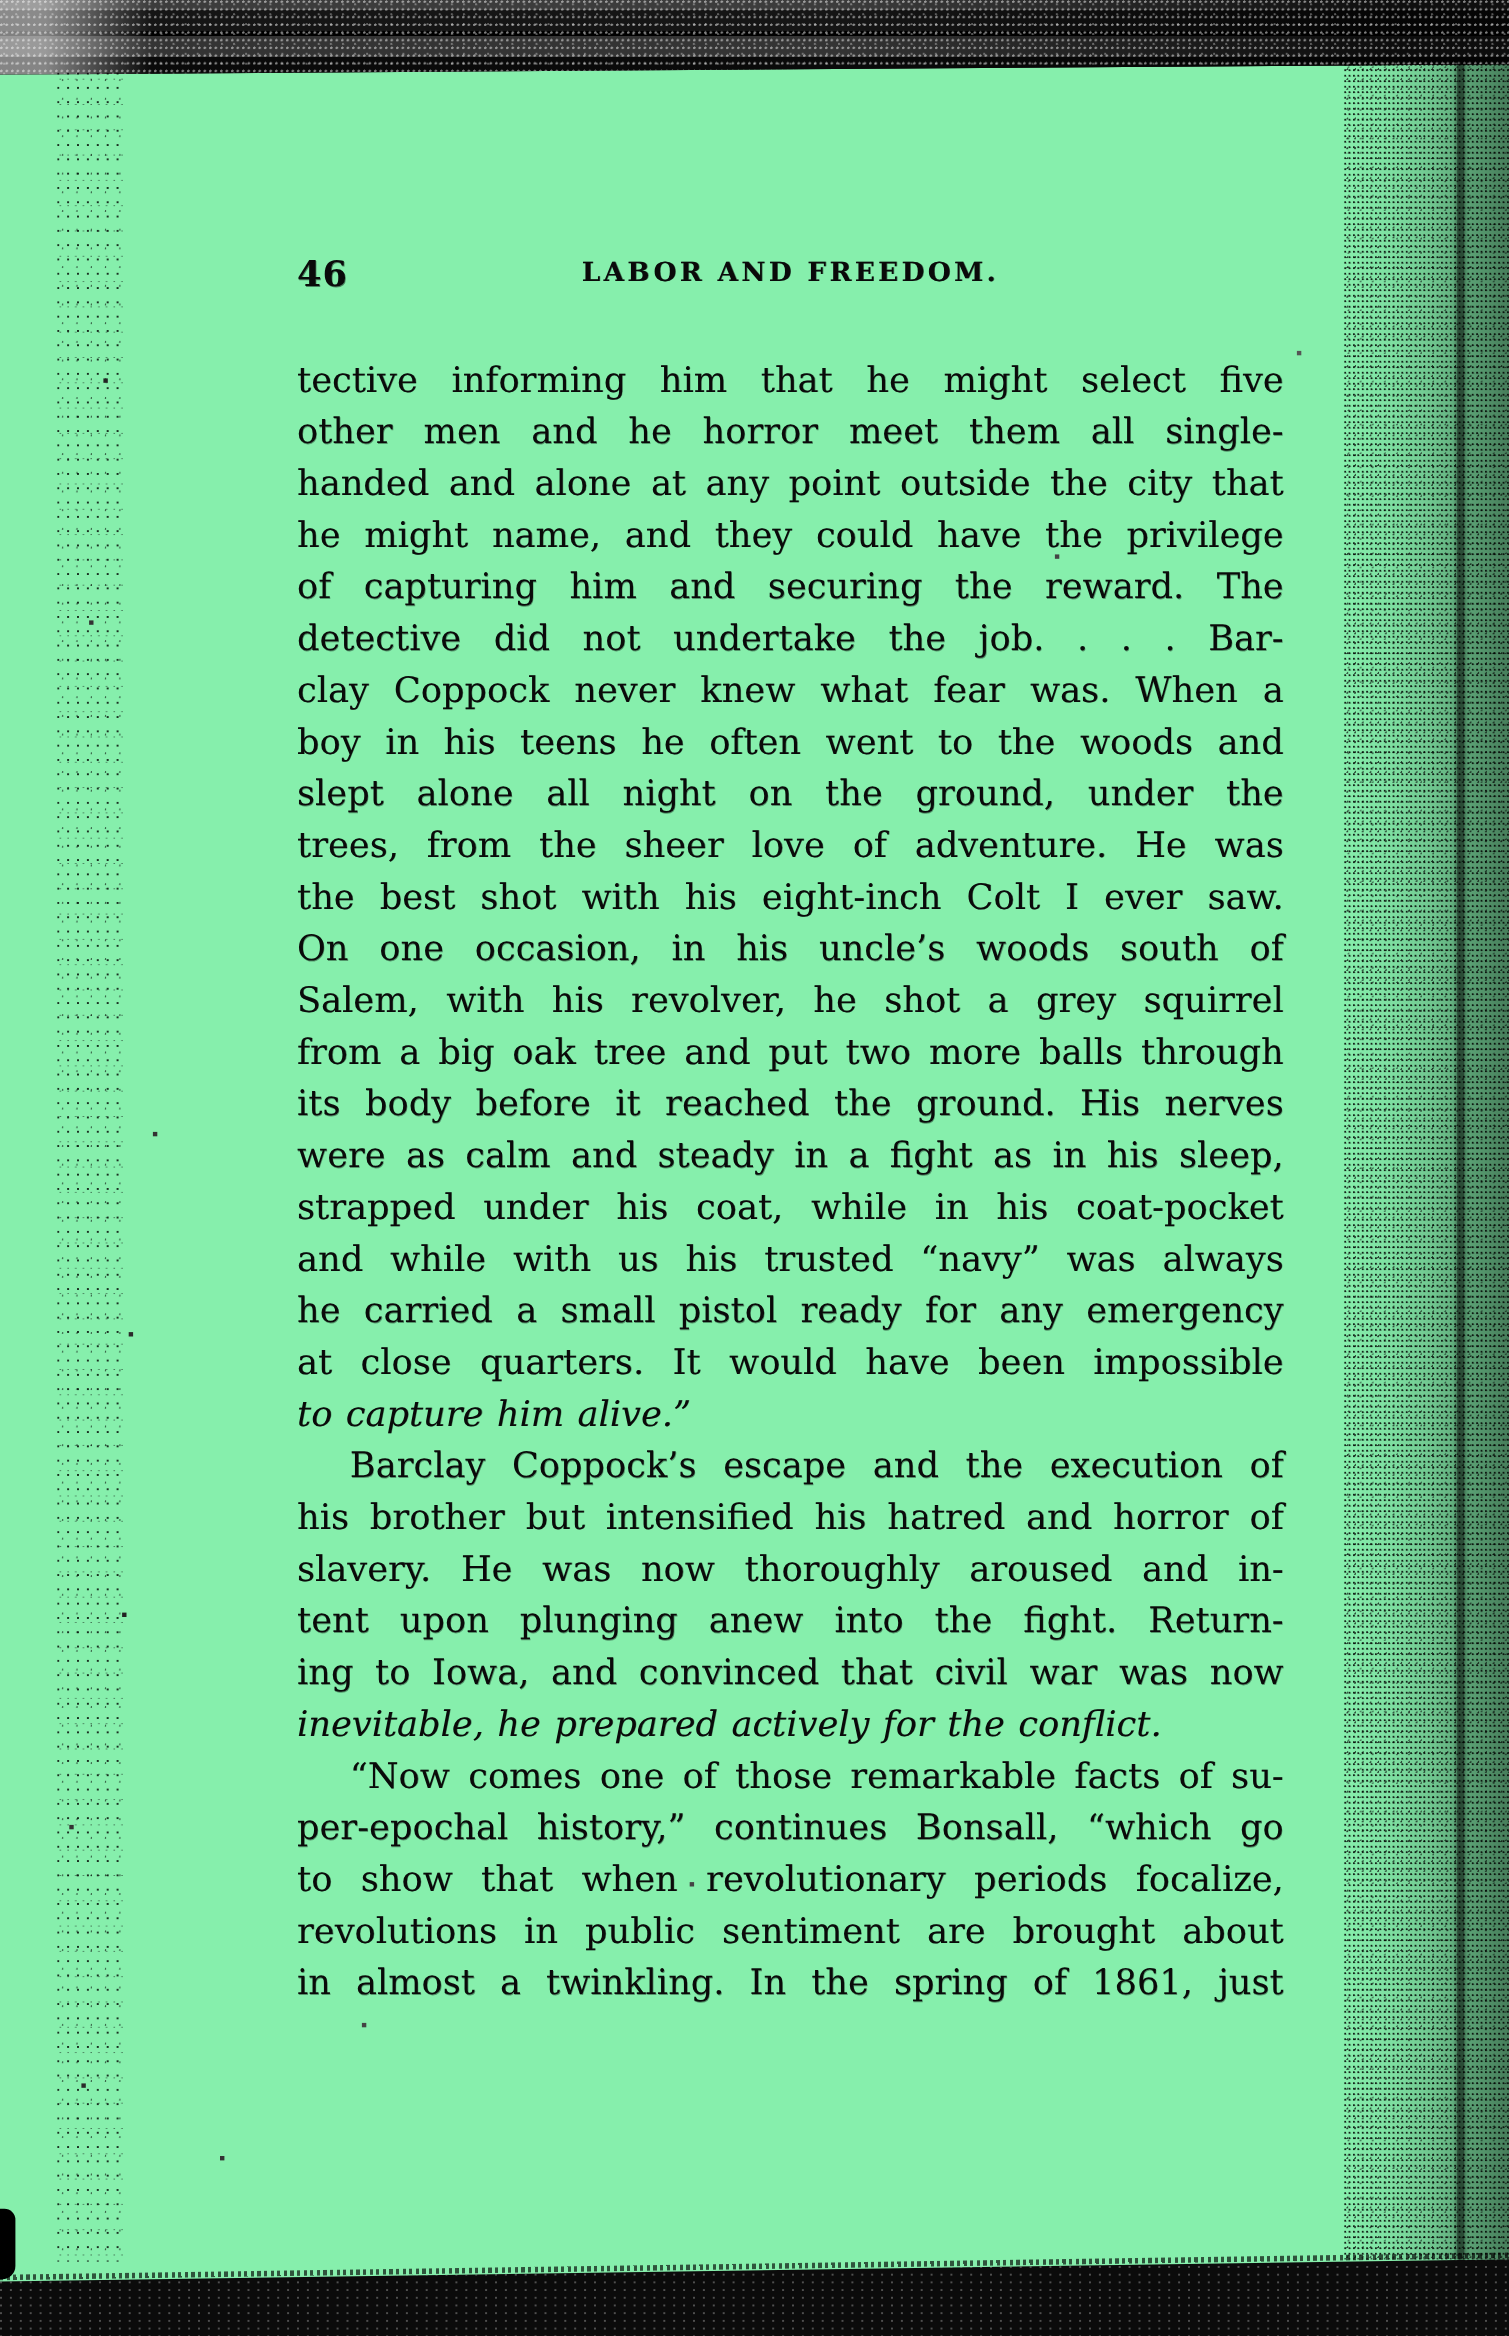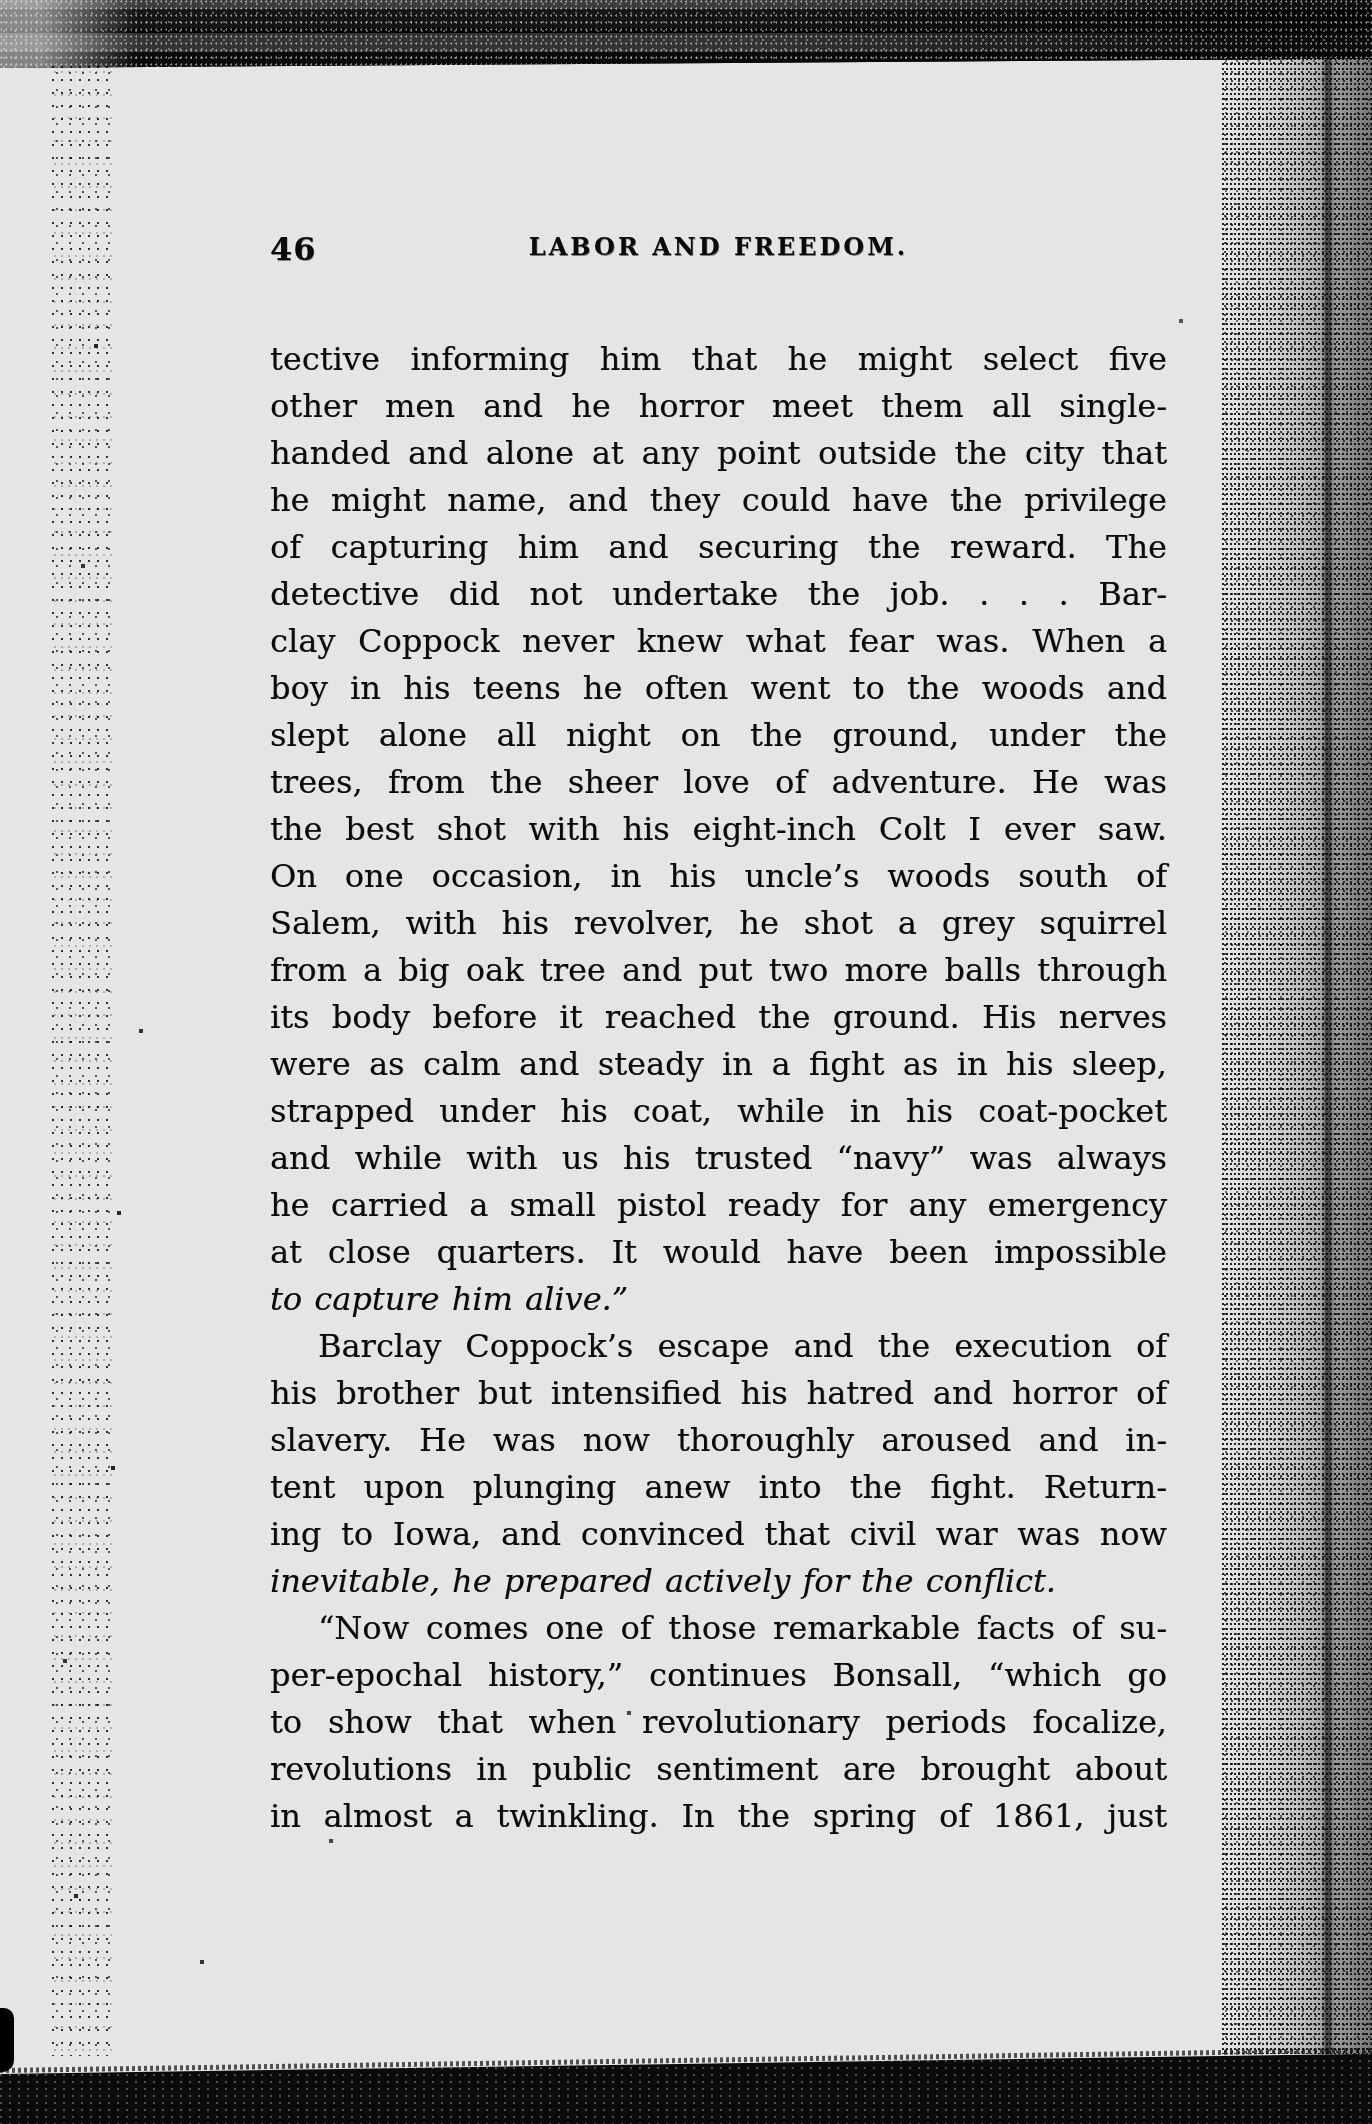--- a/index.html
+++ b/index.html
@@ -1,19 +1,19 @@
 <!DOCTYPE html>
 <html><head>
 <meta charset="utf-8">
 <style>
   html,body{margin:0;padding:0;background:#888;}
   .page{
     position:relative;
     width:1372px;height:2124px;
-    background:#e5e5e5;
+    background:#86efac;
     overflow:hidden;
     font-family:"DejaVu Serif","Liberation Serif",serif;
     color:#0a0a0a;
   }
 
   
   .band-top{
     position:absolute;left:0;top:0;width:1372px;height:68px;
     background:
       radial-gradient(circle at 1.2px 1.5px, rgba(255,255,255,.5) 1px, transparent 1.2px) 0 0 / 5px 7px,
@@ -76,21 +76,20 @@
   }
   .running-title{
     position:absolute;left:0;right:0;top:4px;text-align:center;
     font-size:24px;font-weight:700;letter-spacing:3px;
     text-shadow:.6px .5px 0 rgba(0,0,0,.45);
   }
   .body-text{
     position:absolute;left:270px;top:322px;width:897px;
     font-size:32px;line-height:47px;
     text-shadow:.5px .4px 0 rgba(0,0,0,.38);
-    margin-top:14px;
   }
   .line{
     height:47px;white-space:nowrap;
     text-align:justify;text-align-last:justify;
     word-spacing:2px;
   }
   .line.flush{text-align-last:left;font-style:italic;}
   .line.indent{padding-left:48px;}
 </style>
 </head>

